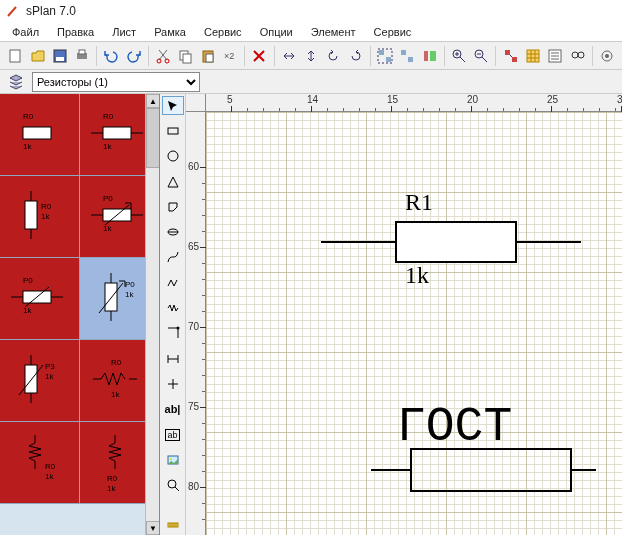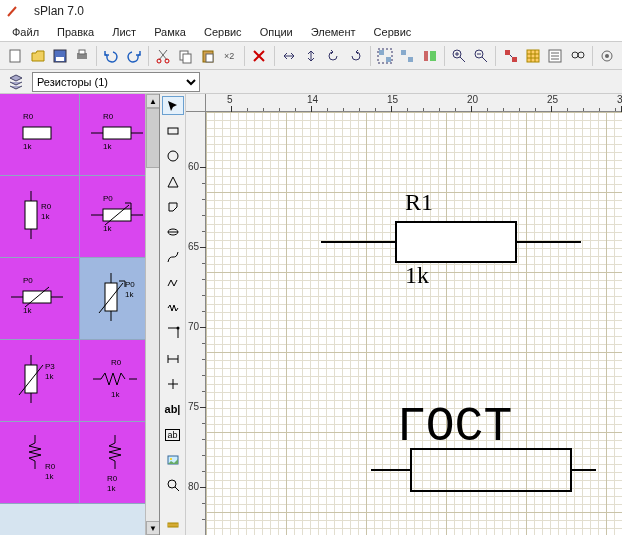--- a/index.html
+++ b/index.html
@@ -1,30 +1,30 @@
 <!DOCTYPE html>
 <html><head>
 <meta charset="utf-8">
 <style>
 * { box-sizing: border-box; margin: 0; padding: 0; }
 body { font-family: Tahoma, Arial, sans-serif; font-size: 11px; background: #f0f0f0; width: 622px; height: 535px; overflow: hidden; }
 .titlebar { height: 22px; display: flex; align-items: center; padding: 0 6px; background: #fff; }
 .titlebar .icon { width: 14px; height: 14px; margin-right: 6px; }
-.titlebar .title { color: #222; font-size: 12px; margin-left: 8px; }
+.titlebar .title { color: #222; font-size: 12px; }
 .menubar { height: 20px; background: #fff; display: flex; align-items: center; padding: 0 4px; gap: 2px; border-bottom: 1px solid #ccc; }
 .menubar .menu { padding: 2px 8px; color: #222; cursor: default; }
 .toolbar { height: 28px; background: #f0f0f0; display: flex; align-items: center; padding: 0 4px; gap: 0; border-bottom: 1px solid #ccc; }
 .tbtn { width: 24px; height: 24px; display: flex; align-items: center; justify-content: center; cursor: pointer; border: 1px solid transparent; }
 .tsep { width: 1px; height: 20px; background: #ccc; margin: 0 3px; }
 .libbar { height: 24px; background: #f0f0f0; display: flex; align-items: center; padding: 2px 4px; gap: 4px; border-bottom: 1px solid #ccc; }
 .libbar select { flex: 0 0 168px; height: 20px; font-size: 11px; background: #fff; border: 1px solid #888; }
 .main { display: flex; height: calc(535px - 22px - 20px - 28px - 24px); }
 .palette { width: 160px; background: #d6e4f0; border-right: 1px solid #888; overflow-y: auto; position: relative; }
 .palette-grid { display: grid; grid-template-columns: 1fr 1fr; }
-.pcell { height: 82px; border-right: 1px solid #8fa8c0; border-bottom: 1px solid #8fa8c0; display: flex; align-items: center; justify-content: center; background: #d946ef; position: relative; }
+.pcell { height: 82px; border-right: 1px solid #8fa8c0; border-bottom: 1px solid #8fa8c0; display: flex; align-items: center; justify-content: center; background: #b91c1c; position: relative; }
 .pcell.selected { background: #9fb8e0; }
 .pcell svg { width: 68px; height: 68px; }
 .vscroll { position: absolute; right: 0; top: 0; width: 14px; height: 100%; background: #e8e8e8; border-left: 1px solid #bbb; }
 .vscroll .arrow { width: 14px; height: 14px; background: #ddd; display: flex; align-items: center; justify-content: center; font-size: 8px; border: 1px solid #aaa; }
 .vscroll .thumb { position: absolute; top: 14px; width: 14px; height: 60px; background: #ccc; border: 1px solid #aaa; }
 .tools { width: 26px; background: #f0f0f0; border-right: 1px solid #ccc; display: flex; flex-direction: column; align-items: center; padding-top: 2px; gap: 6px; }
 .tool { width: 22px; height: 22px; display: flex; align-items: center; justify-content: center; cursor: pointer; border: 1px solid transparent; font-size: 10px; }
 .tool.active { background: #e5f1fb; border: 1px solid #6aa0d0; }
 .canvas-wrap { flex: 1; position: relative; overflow: hidden; background: #fff; }
 .ruler-h { position: absolute; top: 0; left: 20px; right: 0; height: 18px; background: #f0f0f0; border-bottom: 1px solid #888; }

